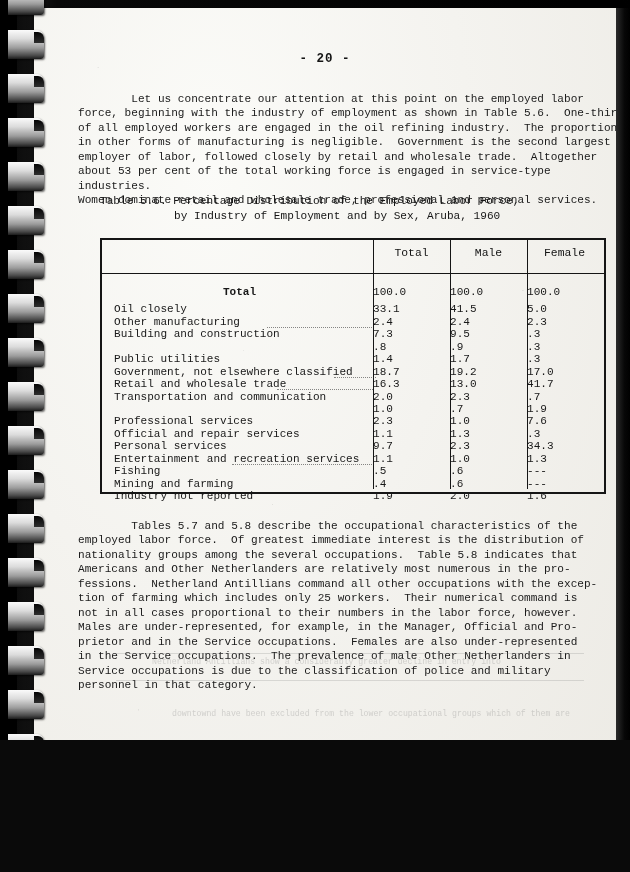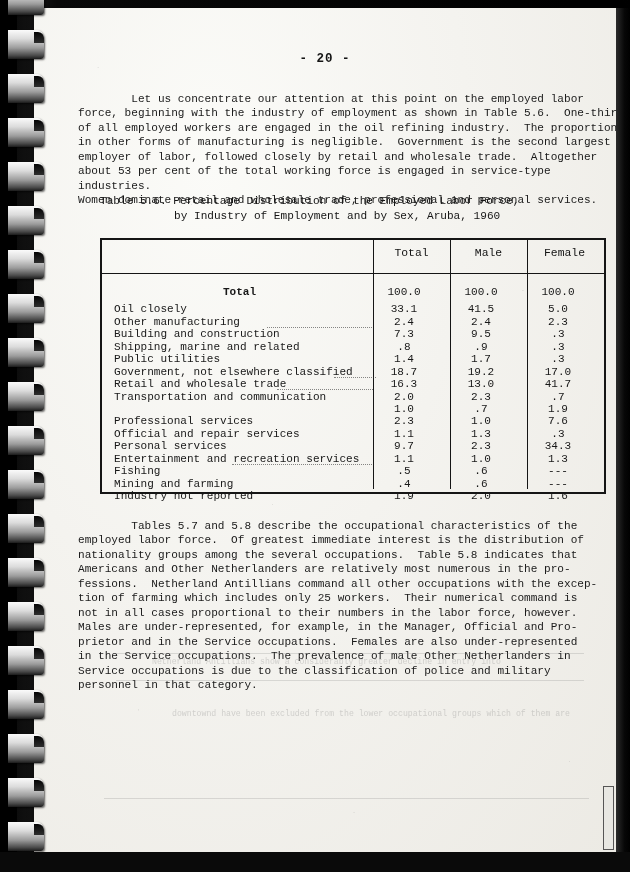--- a/index.html
+++ b/index.html
@@ -4,21 +4,21 @@
 <title>Scanned Page 20</title>
 <style>
   html, body {
     margin: 0;
     padding: 0;
     background: #0a0a0a;
   }
   #page {
     position: relative;
     width: 630px;
-    height: 852px;
+    height: 740px;
     overflow: hidden;
     background: #111010;
     font-family: "Liberation Mono", "DejaVu Sans Mono", monospace;
   }
 
   
   .scan-backdrop {
     position: absolute;
     inset: 0;
     background:
@@ -206,21 +206,21 @@
   .trow.total-row .lbl {
     left: 0;
     width: 271px;
     text-align: center;
     font-weight: bold;
     padding-left: 4px;
     box-sizing: border-box;
   }
   .trow .num {
     position: absolute;
-    text-align: center;
+    text-align: left;
     white-space: pre;
   }
   .trow .c-total  { left: 271px; width: 62px; }
   .trow .c-male   { left: 348px; width: 62px; }
   .trow .c-female { left: 425px; width: 62px; }
 
   .trow.spacer-row { height: 5px; }
 
   
   .leader {
@@ -311,21 +311,20 @@
               <span class="num c-male">2.4</span>
               <span class="num c-female">2.3</span>
             </div>
             <div class="trow">
               <span class="lbl">Building and construction</span>
               <span class="num c-total">7.3</span>
               <span class="num c-male">9.5</span>
               <span class="num c-female">.3</span>
             </div>
             <div class="trow">
-              <span class="lbl">Shipping, marine and related</span>
               <span class="num c-total">.8</span>
               <span class="num c-male">.9</span>
               <span class="num c-female">.3</span>
             </div>
             <div class="trow">
               <span class="lbl">Public utilities</span>
               <span class="num c-total">1.4</span>
               <span class="num c-male">1.7</span>
               <span class="num c-female">.3</span>
             </div>

